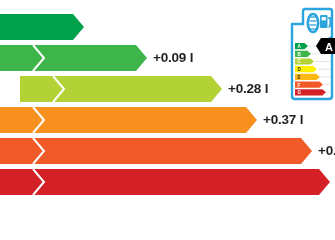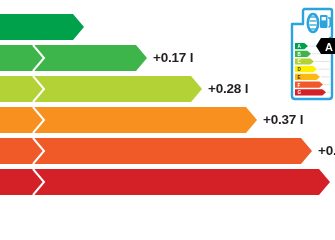--- a/index.html
+++ b/index.html
@@ -58,23 +58,23 @@
         </svg>
       </div>
     </div>
     <div class="row" style="top: 45px;">
       <div class="bar">
         <svg width="147" height="26" viewBox="0 0 147 26">
           <path d="M0,0 L136,0 L147,13 L136,26 L0,26 Z" fill="#3DB54A"></path>
           <path d="M33,0 L44,13 L33,26" fill="none" stroke="#ffffff" stroke-width="2"></path>
         </svg>
       </div>
-      <span class="vlabel">+0.17 l</span>
+      <span class="vlabel">+0.09 l</span>
     </div>
-    <div class="row" style="top: 76px;">
+    <div class="row" style="top: 76px; padding-left: 20px;">
       <div class="bar">
         <svg width="202" height="26" viewBox="0 0 202 26">
           <path d="M0,0 L191,0 L202,13 L191,26 L0,26 Z" fill="#B2D235"></path>
           <path d="M33,0 L44,13 L33,26" fill="none" stroke="#ffffff" stroke-width="2"></path>
         </svg>
       </div>
       <span class="vlabel">+0.28 l</span>
     </div>
     <div class="row" style="top: 107px;">
       <div class="bar">

